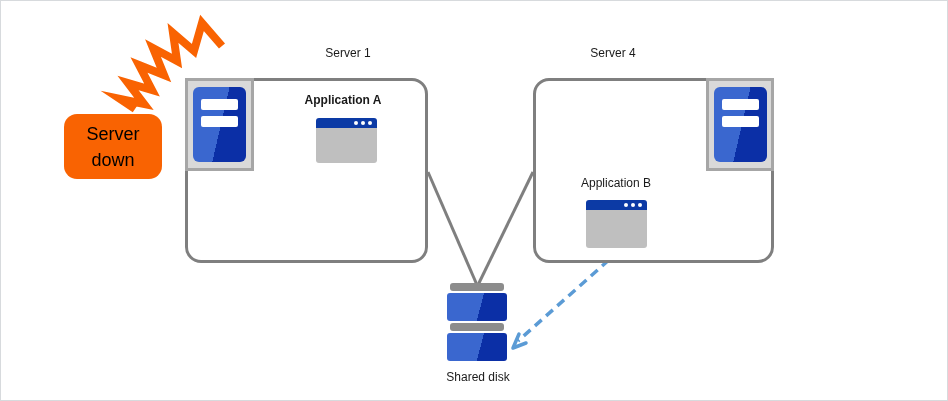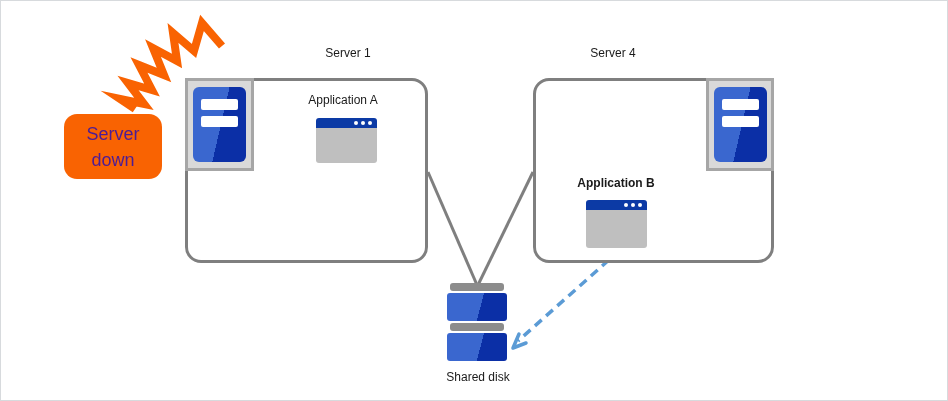--- a/index.html
+++ b/index.html
@@ -44,21 +44,21 @@
   .app-window .d3{right:5px;}
   
   .disk-bar{position:absolute;left:449px;width:54px;height:8px;background:#8c8c8c;border-radius:3px;}
   .disk-blue{
     position:absolute;left:446px;width:60px;height:28px;border-radius:3px;
     background:linear-gradient(105deg,#3a67cf 55%,#0b2fa6 55%);
   }
   
   .badge{
     position:absolute;left:63px;top:113px;width:98px;height:65px;border-radius:13px;background:#f96302;
-    color:#4c1d95;font-size:18px;line-height:26px;text-align:center;
+    color:#000000;font-size:18px;line-height:26px;text-align:center;
     display:flex;flex-direction:column;justify-content:center;
   }
 </style>
 </head>
 <body>
 
 <div class="canvas">
 
   <svg class="overlay" viewBox="0 0 948 401">
 
@@ -77,39 +77,39 @@
   </div>
 
   <div class="label" style="left:347px;top:45px;">Server 1</div>
   <div class="server-box box1"></div>
   <div class="tower-frame frame1">
     <div class="tower">
       <div class="bar b1"></div>
       <div class="bar b2"></div>
     </div>
   </div>
-  <div class="label" style="left:342px;top:92px;">Application A</div>
+  <div class="label" style="left:342px;top:92px;font-weight:bold;">Application A</div>
   <div class="app-window appA">
     <div class="titlebar">
       <span class="dot d1"></span>
       <span class="dot d2"></span>
       <span class="dot d3"></span>
     </div>
     <div class="body"></div>
   </div>
 
   <div class="label" style="left:612px;top:45px;">Server 4</div>
   <div class="server-box box2"></div>
   <div class="tower-frame frame2">
     <div class="tower">
       <div class="bar b1"></div>
       <div class="bar b2"></div>
     </div>
   </div>
-  <div class="label" style="left:615px;top:175px;font-weight:bold;">Application B</div>
+  <div class="label" style="left:615px;top:175px;">Application B</div>
   <div class="app-window appB">
     <div class="titlebar">
       <span class="dot d1"></span>
       <span class="dot d2"></span>
       <span class="dot d3"></span>
     </div>
     <div class="body"></div>
   </div>
 
   <div class="disk-bar" style="top:282px;"></div>

